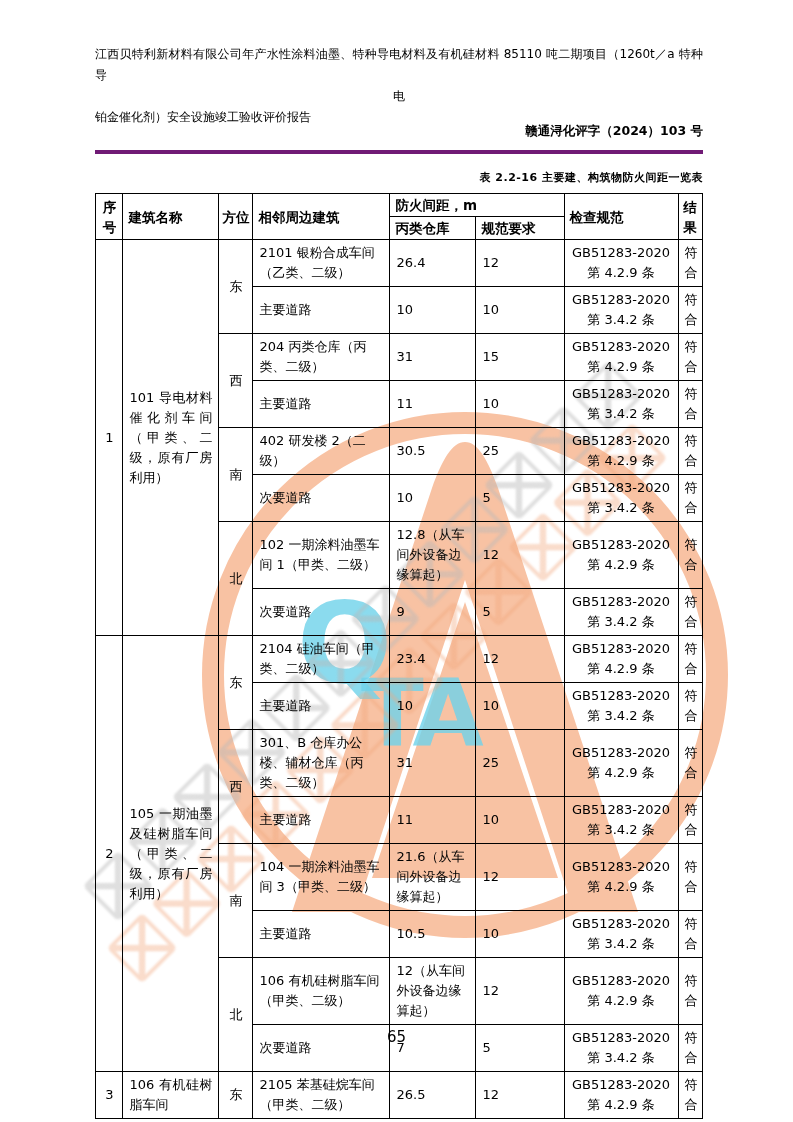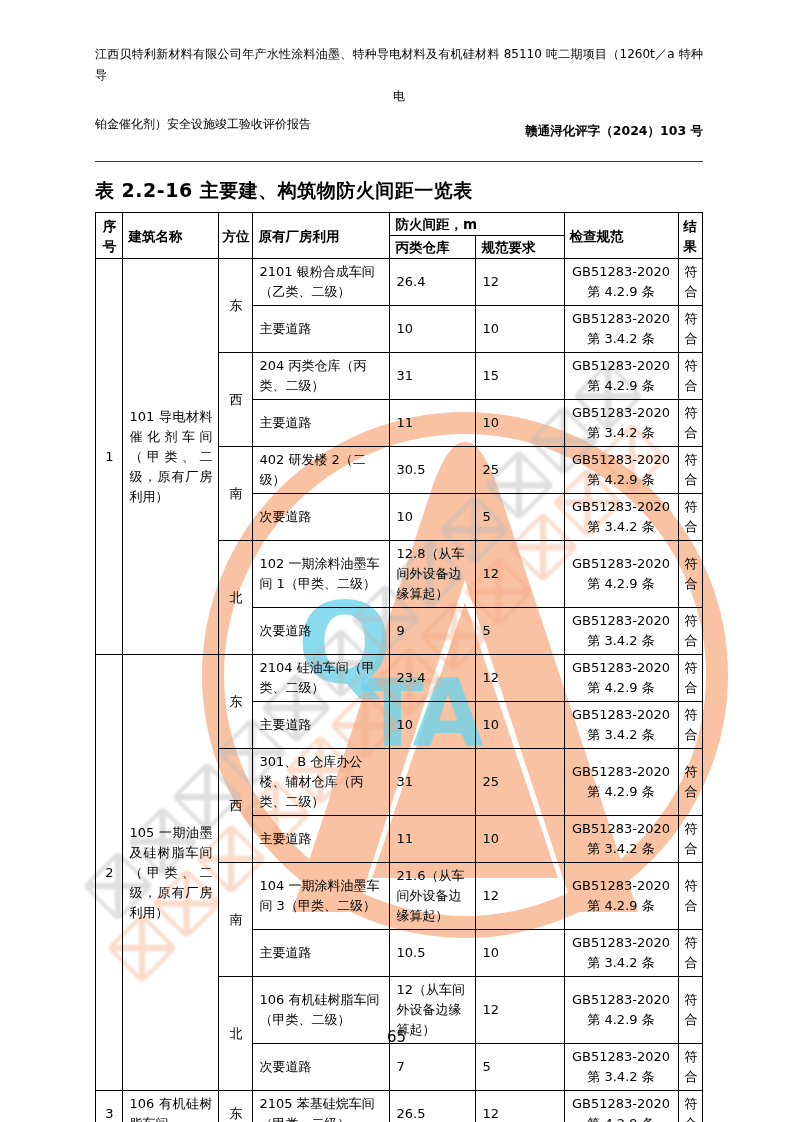--- a/index.html
+++ b/index.html
@@ -8,28 +8,28 @@
     position: relative;
     width: 793px;
     height: 1122px;
     background: #ffffff;
     margin: 0 auto;
     overflow: hidden;
     font-family: "DejaVu Sans", sans-serif;
     color: #000;
   }
   .content { position: absolute; left: 95px; top: 44px; width: 608px; }
-  .doc-header { font-size: 12px; line-height: 21px; border-bottom: 1px solid #701a75; padding-bottom: 20px; }
+  .doc-header { font-size: 12px; line-height: 21px; border-bottom: 4px solid #701a75; padding-bottom: 9px; }
   .h-line.j { text-align: justify; text-align-last: justify; }
   .h-line.c { text-align: center; }
-  .h-line.split { display: flex; justify-content: space-between; align-items: center; }
+  .h-line.split { display: flex; justify-content: space-between; align-items: flex-start; }
   .doc-no { font-weight: bold; font-size: 12.5px; margin-top: 13px; }
   .table-title {
-    text-align: left;
-    font-size: 19px;
+    text-align: right;
+    font-size: 11px;
     font-weight: bold;
     margin-top: 16px;
     margin-bottom: 8px;
     letter-spacing: 0.5px;
   }
   table.fire {
     width: 606px;
     border-collapse: collapse;
     table-layout: fixed;
     margin: 0 auto;
@@ -93,21 +93,21 @@
         <col style="width:86px">
           <col style="width:88px">
           <col style="width:114px">
           <col style="width:24px">
       </colgroup>
       <thead>
         <tr>
           <th rowspan="2" class="c">序号</th>
           <th rowspan="2">建筑名称</th>
           <th rowspan="2" class="c">方位</th>
-          <th rowspan="2">原有厂房利用</th>
+          <th rowspan="2">相邻周边建筑</th>
           <th colspan="2">防火间距，m</th>
           <th rowspan="2">检查规范</th>
           <th rowspan="2" class="c">结果</th>
         </tr>
         <tr>
           <th>丙类仓库</th>
           <th>规范要求</th>
         </tr>
       </thead>
       <tbody id="tbody">

